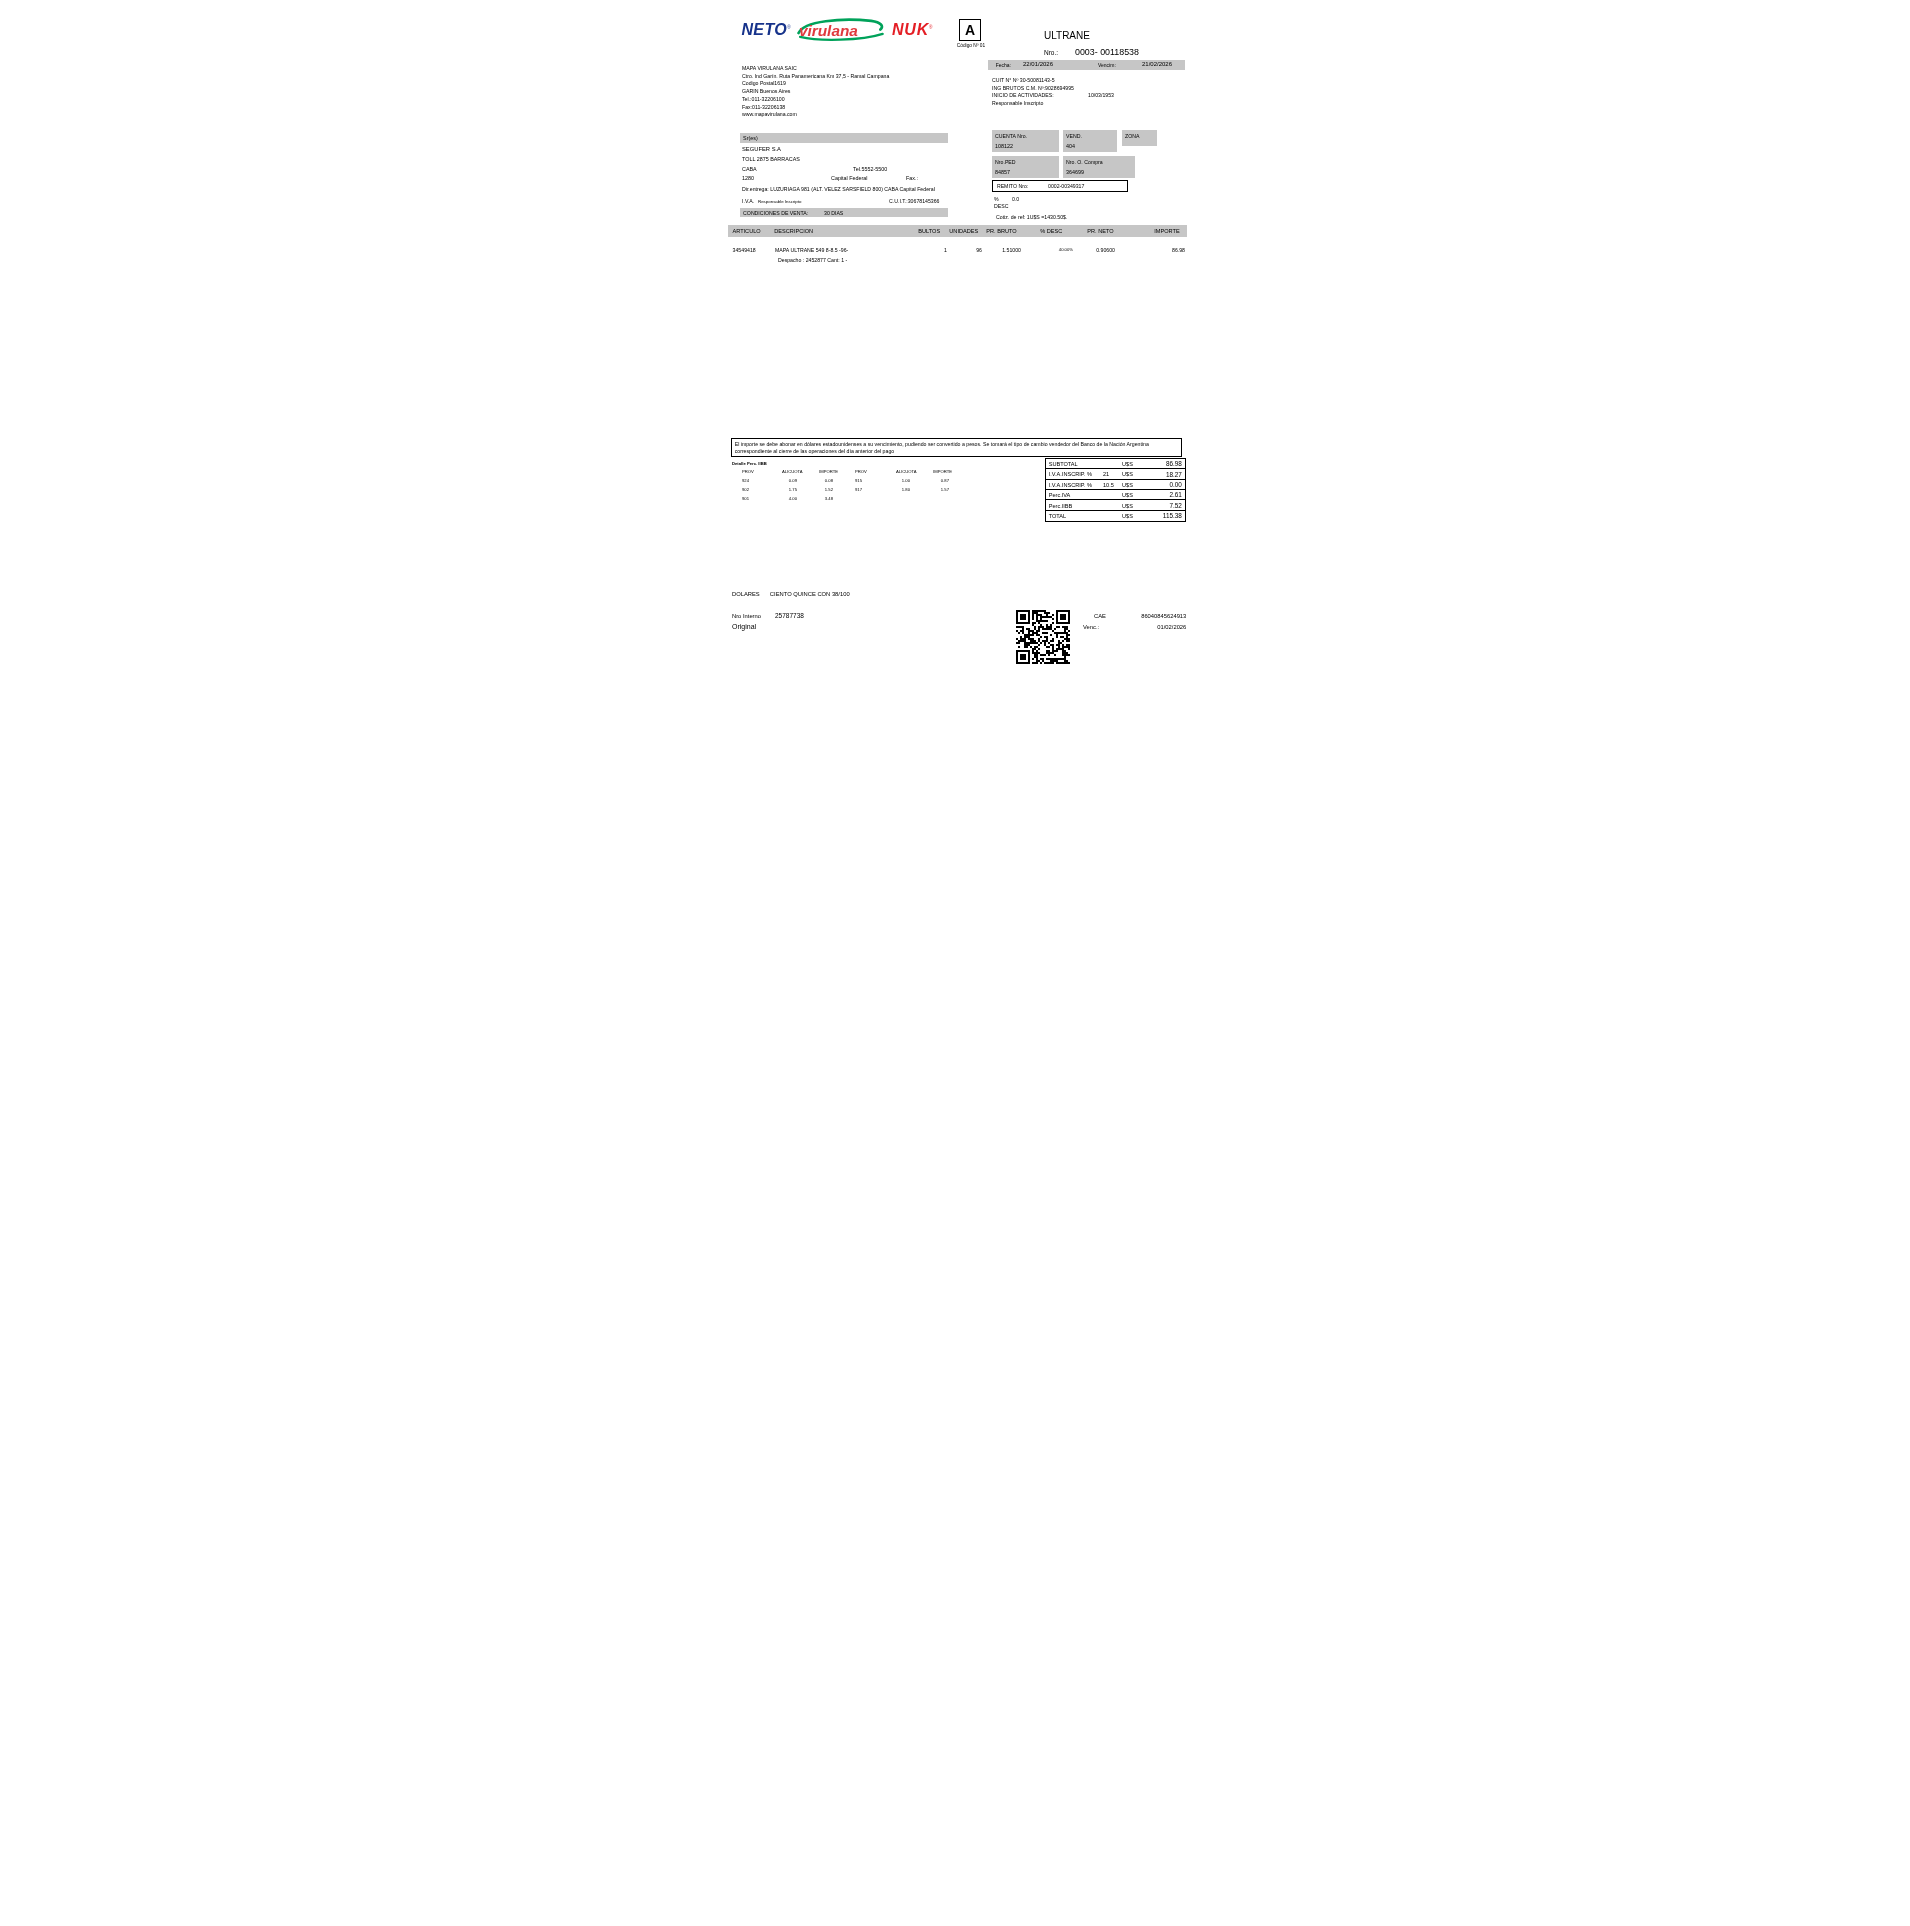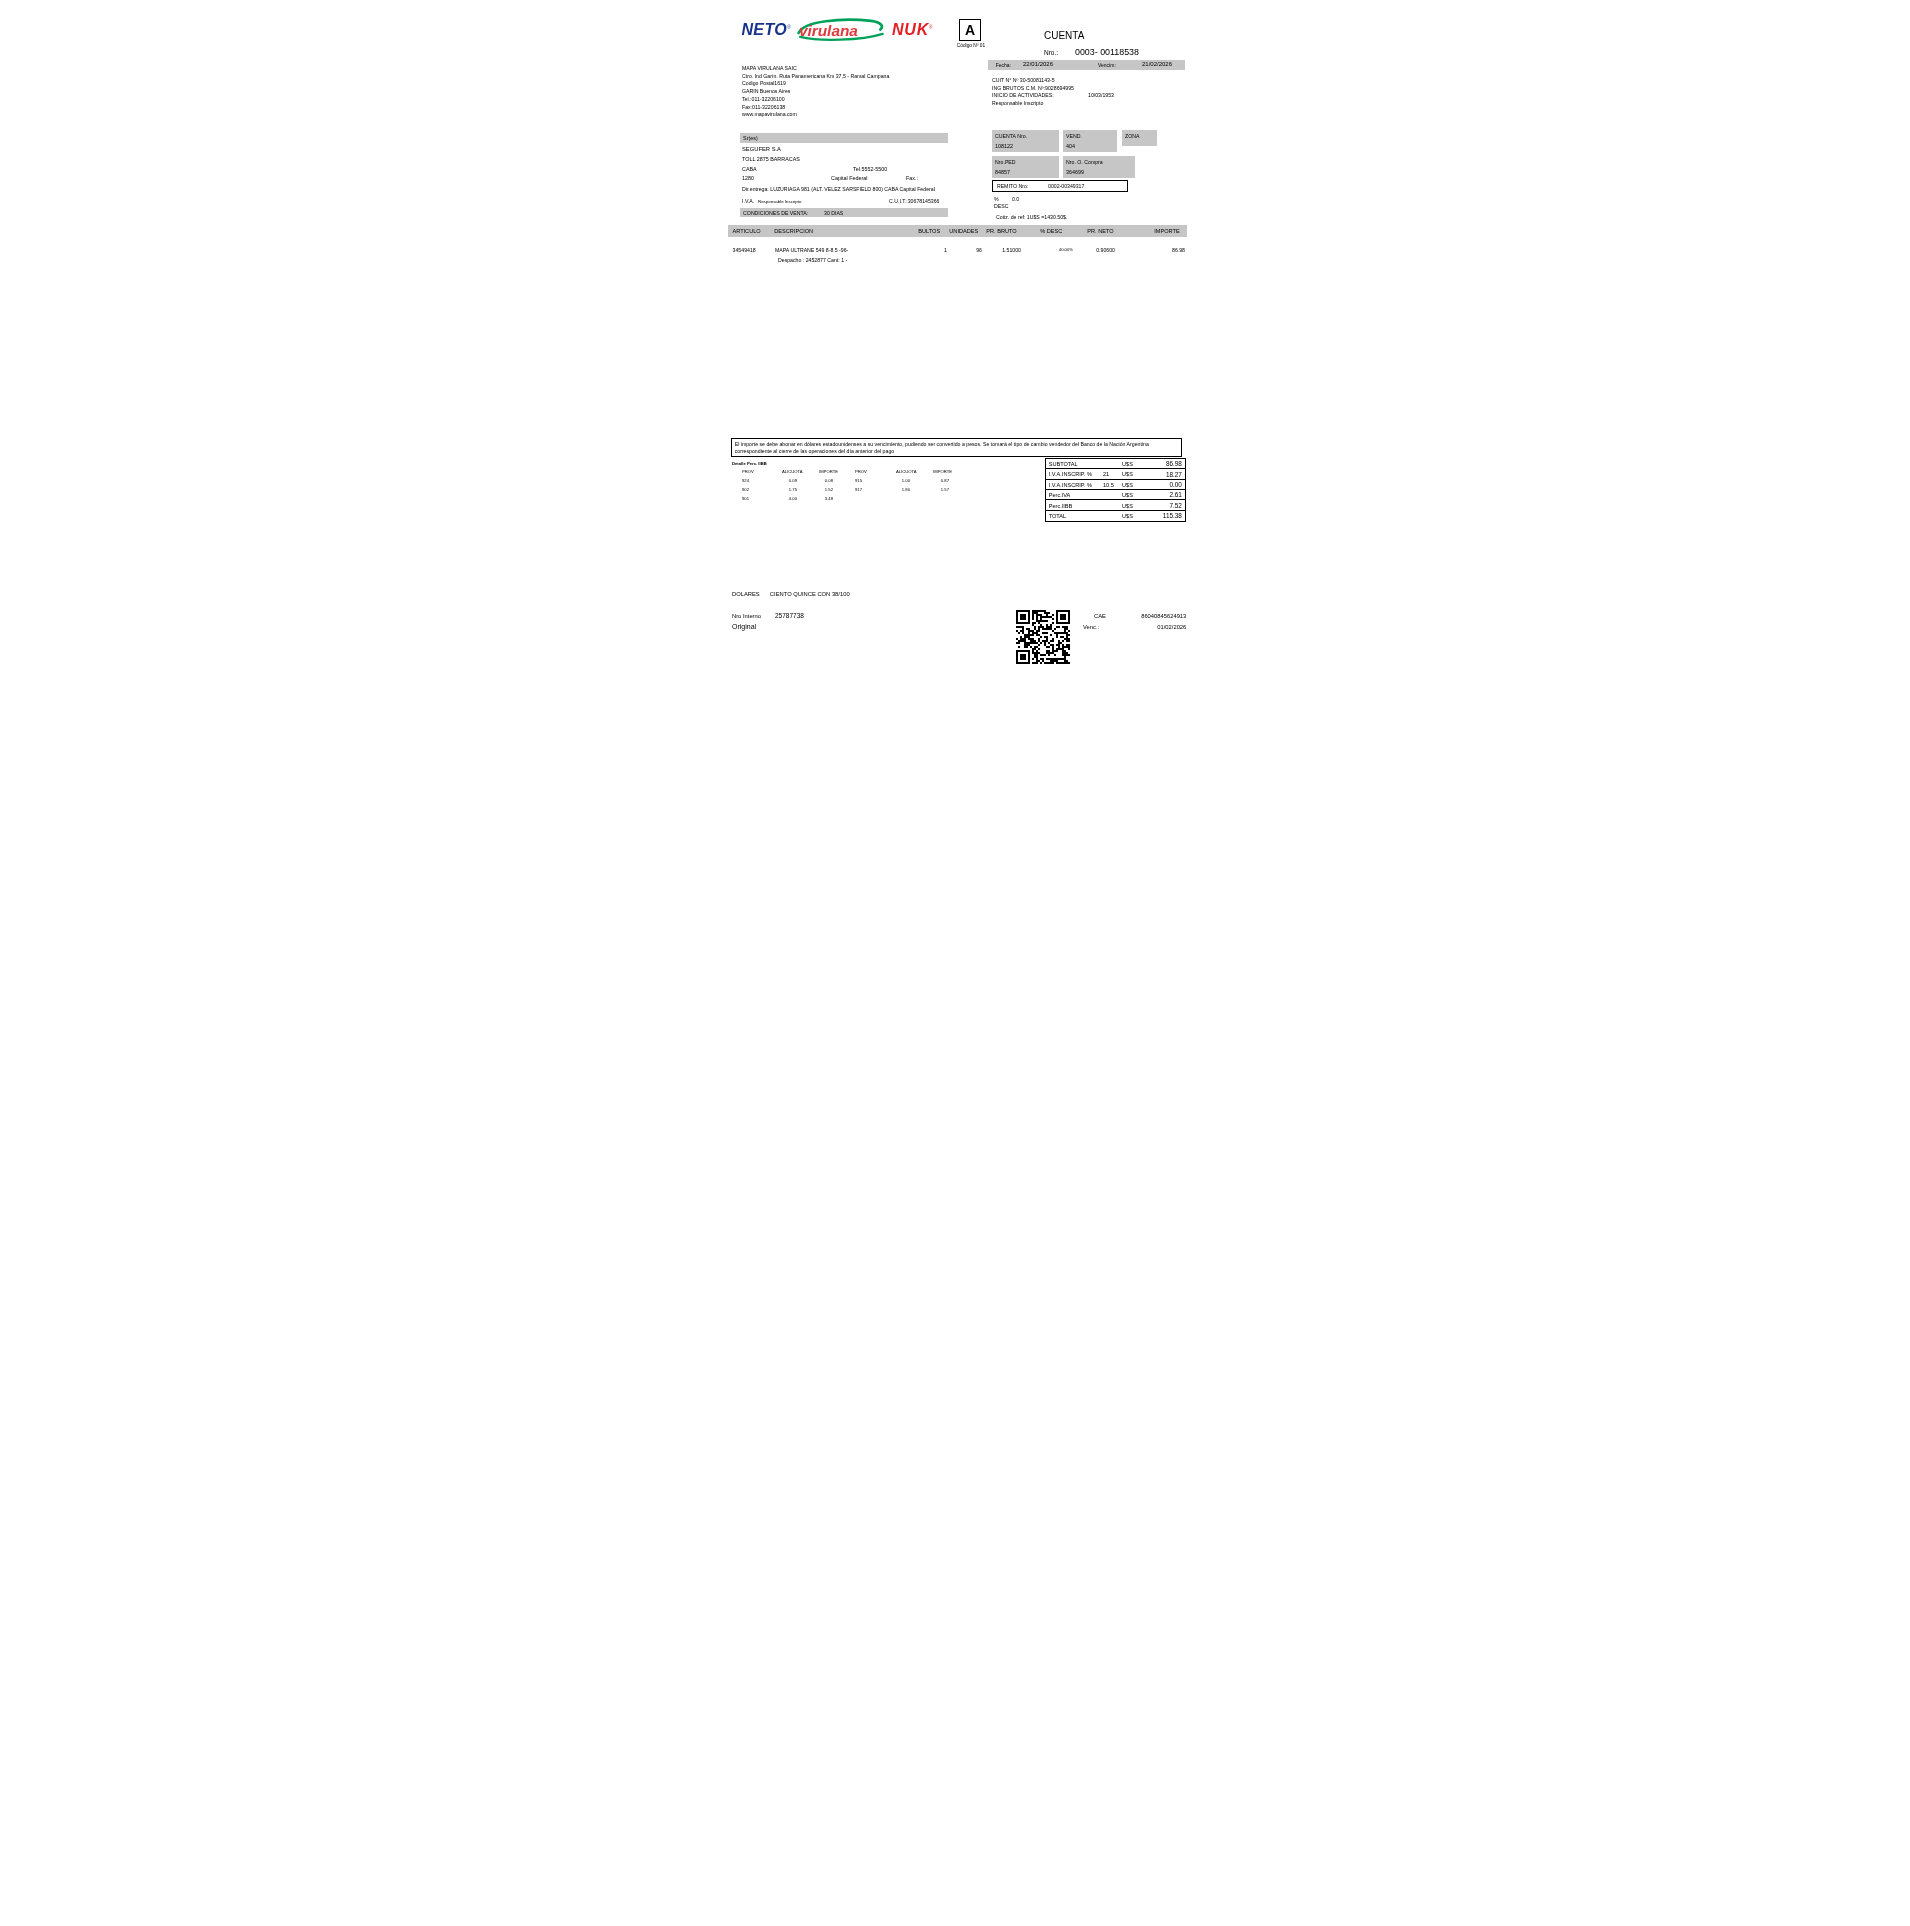--- a/index.html
+++ b/index.html
@@ -36,21 +36,21 @@
 
   <div class="abs" style="left:176px; top:21px; font-size:16px; font-weight:900; font-style:italic; color:#e41e25; letter-spacing:0.8px;">
     <span>NUK</span><sup class="reg">®</sup>
   </div>
 
   <div class="abs" style="left:243px; top:18.5px; width:22.3px; height:22px; border:1.2px solid #000; display:flex; align-items:center; justify-content:center; font-size:14px; font-weight:bold;">
     <span>A</span>
   </div>
   <div class="abs" style="left:232px; top:43px; width:46px; text-align:center; font-size:4.8px;">Código Nº 01</div>
 
-  <div class="abs" style="left:328px; top:30px; font-size:10px;">CUENTA</div>
+  <div class="abs" style="left:328px; top:30px; font-size:10px;">ULTRANE</div>
   <div class="abs" style="left:328px; top:49px; font-size:6.5px;">Nro.:</div>
   <div class="abs" style="left:359px; top:47px; font-size:8.9px;">0003- 00118538</div>
 
   <div class="abs gray" style="left:272px; top:60px; width:197px; height:10px;">
     <span class="cell" style="left:7.7px; top:1.9px; font-size:5px;">Fecha:</span>
     <span class="cell" style="left:35px; top:1.2px; font-size:6px;">22/01/2026</span>
     <span class="cell" style="left:110px; top:1.9px; font-size:5px;">Vencim:</span>
     <span class="cell" style="left:154px; top:1.2px; font-size:6px;">21/02/2026</span>
   </div>
 

